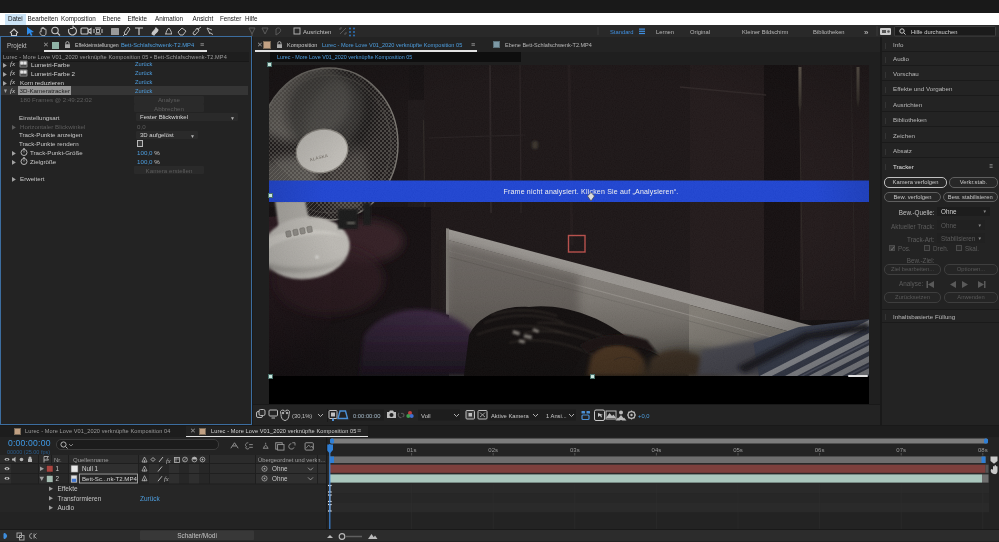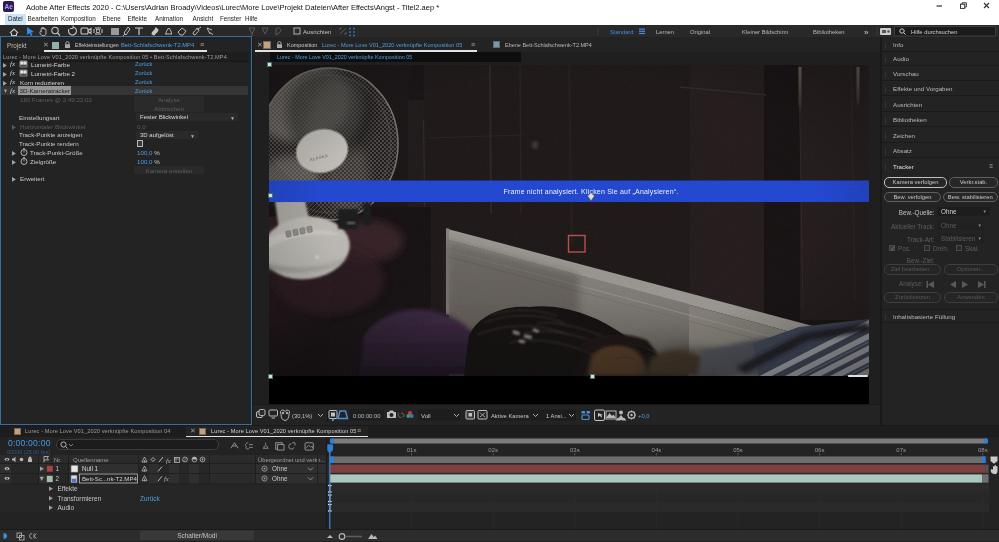--- a/index.html
+++ b/index.html
@@ -40,31 +40,20 @@
 .trklbl span { position:absolute; right:0.5px; top:0; font-size:6.3px; color:#c0c0c0; white-space:nowrap; }
 .trklbl.dim span { color:#5d5d5d; }
 .trkdd { position:absolute; height:9.5px; background:#1d1d1d; border-radius:1px; font-size:6.3px; }
 .trkdd span { position:absolute; left:4px; top:1.5px; color:#5d5d5d; }
 .trkdd i { position:absolute; right:3px; top:2.5px; font-style:normal; font-size:4.5px; color:#888; }
 .trkdd.dim { background:#212121; }
 </style>
 </head>
 <body>
 <div id="app">
-  <div id="titlebar" class="abs">
-    <div class="abs" style="left:3px;top:1px;width:11px;height:11px;background:#2a1a55;border-radius:2px;"></div>
-    <div class="t" style="left:4.5px;top:2.5px;font-size:6.5px;color:#b4a0f0;font-weight:bold;">Ae</div>
-    <div class="t" style="left:26px;top:2.5px;font-size:7.5px;color:#111;">Adobe After Effects 2020 - C:\Users\Adrian Broady\Videos\Lurec\More Love\Projekt Dateien\After Effects\Angst - Titel2.aep *</div>
-    <svg class="abs" style="left:930px;top:0px;" width="65" height="13" viewBox="0 0 65 13">
-      <line x1="6.5" y1="6" x2="12" y2="6" stroke="#333" stroke-width="1.2"></line>
-      <rect x="30.5" y="4.2" width="4.2" height="4.2" fill="none" stroke="#333" stroke-width="1"></rect>
-      <path d="M32 4.2 L32 2.8 L36.3 2.8 L36.3 7 L34.7 7" fill="none" stroke="#333" stroke-width="1"></path>
-      <path d="M54 3 L59 8 M59 3 L54 8" stroke="#333" stroke-width="1.1"></path>
-    </svg>
-  </div>
   <div id="menubar" class="abs">
     <div class="abs" style="left:5px;top:0.5px;width:21px;height:11px;background:#cde5f7;"></div>
     <div class="menuitem" style="left:8px;">Datei</div>
     <div class="menuitem" style="left:27.5px;">Bearbeiten</div>
     <div class="menuitem" style="left:61px;">Komposition</div>
     <div class="menuitem" style="left:102.5px;">Ebene</div>
     <div class="menuitem" style="left:127.5px;">Effekte</div>
     <div class="menuitem" style="left:155px;">Animation</div>
     <div class="menuitem" style="left:192.5px;">Ansicht</div>
     <div class="menuitem" style="left:220px;">Fenster</div>

